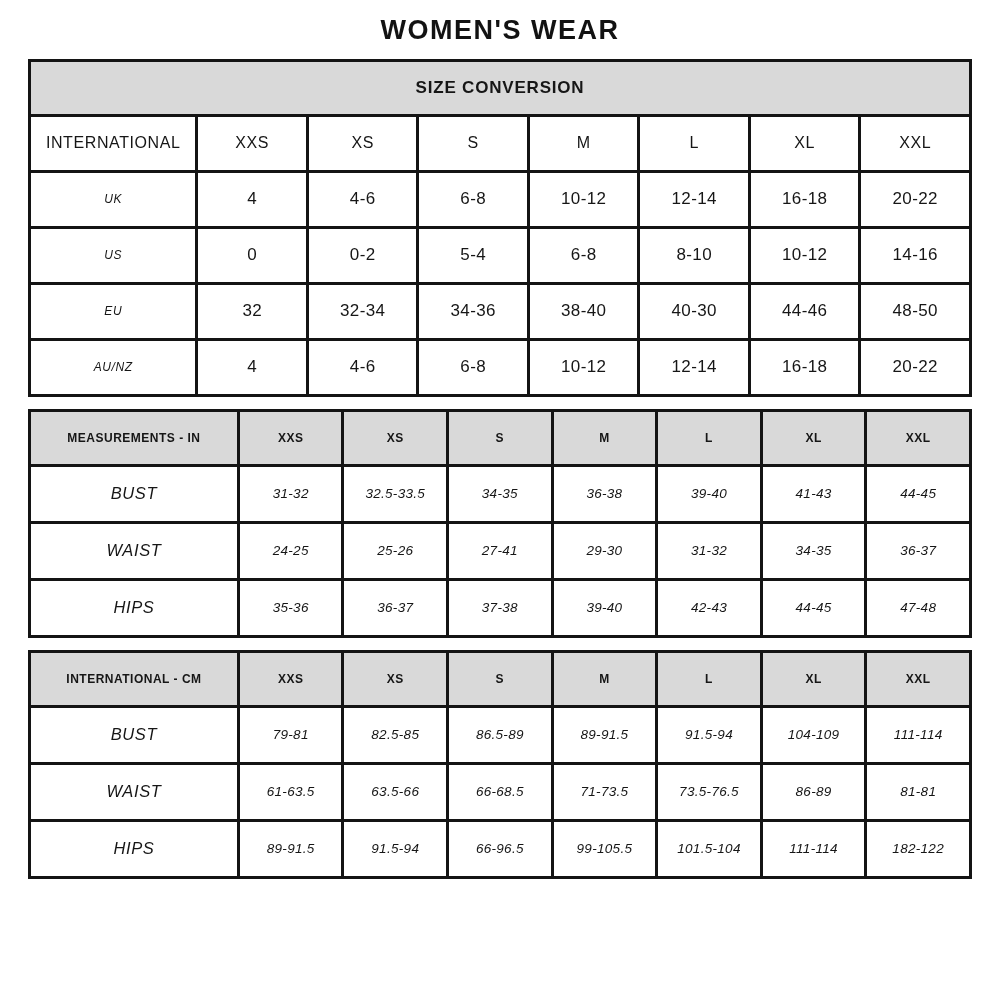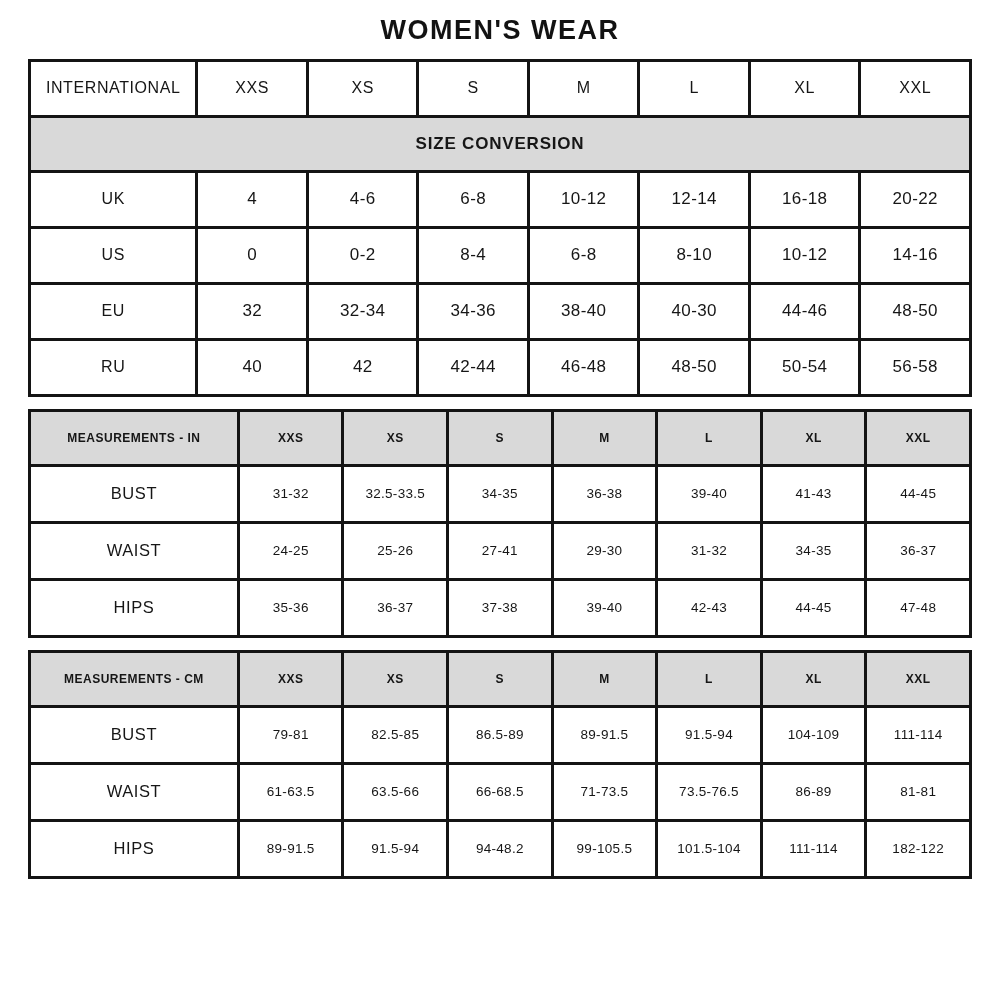--- a/index.html
+++ b/index.html
@@ -61,110 +61,112 @@
     background: #ffffff;
   }
   .t-conv td {
     height: 53px;
     font-size: 17px;
     font-weight: 400;
     letter-spacing: 0.4px;
   }
   .t-conv td.label {
     font-weight: 500;
-    font-size: 16px;
+    font-size: 12px;
     letter-spacing: 0.6px;
+    font-style: italic;
   }
   
   .t-meas { margin-top: 12px; }
   .t-meas .c-label { width: 22.2%; }
   .t-meas th.banner {
     height: 52px;
     font-size: 12px;
     letter-spacing: 0.5px;
   }
   .t-meas td {
     height: 54px;
     font-size: 13.5px;
     font-weight: 400;
     letter-spacing: 0.3px;
+    font-style: italic;
   }
   .t-meas td.label {
     font-weight: 500;
     font-size: 16.5px;
     letter-spacing: 0.6px;
   }
 </style>
 </head>
 <body>
 
 <div class="page">
 
   <h1 class="page-title">WOMEN'S WEAR</h1>
 
   <table id="size-conversion" class="grid t-conv">
     <colgroup>
       <col class="c-label">
       <col span="7" class="c-size">
     </colgroup>
   <thead>
+        <tr>
+          <th class="banner" colspan="8">SIZE CONVERSION</th>
+        </tr>
         <tr>
           <th class="colhead">INTERNATIONAL</th>
           <th class="colhead">XXS</th>
           <th class="colhead">XS</th>
           <th class="colhead">S</th>
           <th class="colhead">M</th>
           <th class="colhead">L</th>
           <th class="colhead">XL</th>
           <th class="colhead">XXL</th>
         </tr>
-        <tr>
-          <th class="banner" colspan="8">SIZE CONVERSION</th>
-        </tr>
       </thead>
       <tbody>
         <tr>
           <td class="label">UK</td>
           <td>4</td>
           <td>4-6</td>
           <td>6-8</td>
           <td>10-12</td>
           <td>12-14</td>
           <td>16-18</td>
           <td>20-22</td>
         </tr>
         <tr>
           <td class="label">US</td>
           <td>0</td>
           <td>0-2</td>
-          <td>8-4</td>
+          <td>5-4</td>
           <td>6-8</td>
           <td>8-10</td>
           <td>10-12</td>
           <td>14-16</td>
         </tr>
         <tr>
           <td class="label">EU</td>
           <td>32</td>
           <td>32-34</td>
           <td>34-36</td>
           <td>38-40</td>
           <td>40-30</td>
           <td>44-46</td>
           <td>48-50</td>
         </tr>
         <tr>
-          <td class="label">RU</td>
-          <td>40</td>
-          <td>42</td>
-          <td>42-44</td>
-          <td>46-48</td>
-          <td>48-50</td>
-          <td>50-54</td>
-          <td>56-58</td>
+          <td class="label">AU/NZ</td>
+          <td>4</td>
+          <td>4-6</td>
+          <td>6-8</td>
+          <td>10-12</td>
+          <td>12-14</td>
+          <td>16-18</td>
+          <td>20-22</td>
         </tr>
       </tbody>
     </table>
 
   <table id="measurements-in" class="grid t-meas">
     <colgroup>
       <col class="c-label">
       <col span="7" class="c-size">
     </colgroup>
   <thead>
@@ -213,21 +215,21 @@
       </tbody>
     </table>
 
   <table id="measurements-cm" class="grid t-meas">
     <colgroup>
       <col class="c-label">
       <col span="7" class="c-size">
     </colgroup>
   <thead>
         <tr>
-          <th class="banner">MEASUREMENTS - CM</th>
+          <th class="banner">INTERNATIONAL - CM</th>
           <th class="banner">XXS</th>
           <th class="banner">XS</th>
           <th class="banner">S</th>
           <th class="banner">M</th>
           <th class="banner">L</th>
           <th class="banner">XL</th>
           <th class="banner">XXL</th>
         </tr>
       </thead>
       <tbody>
@@ -248,21 +250,21 @@
           <td>66-68.5</td>
           <td>71-73.5</td>
           <td>73.5-76.5</td>
           <td>86-89</td>
           <td>81-81</td>
         </tr>
         <tr>
           <td class="label">HIPS</td>
           <td>89-91.5</td>
           <td>91.5-94</td>
-          <td>94-48.2</td>
+          <td>66-96.5</td>
           <td>99-105.5</td>
           <td>101.5-104</td>
           <td>111-114</td>
           <td>182-122</td>
         </tr>
       </tbody>
     </table>
 
 </div>
 

